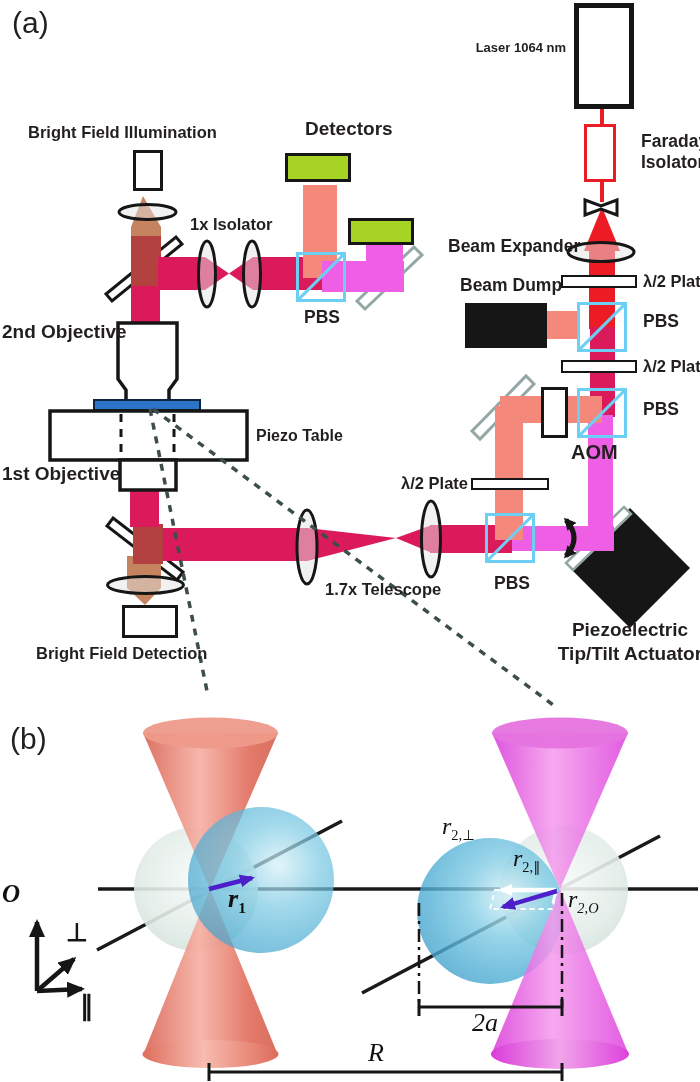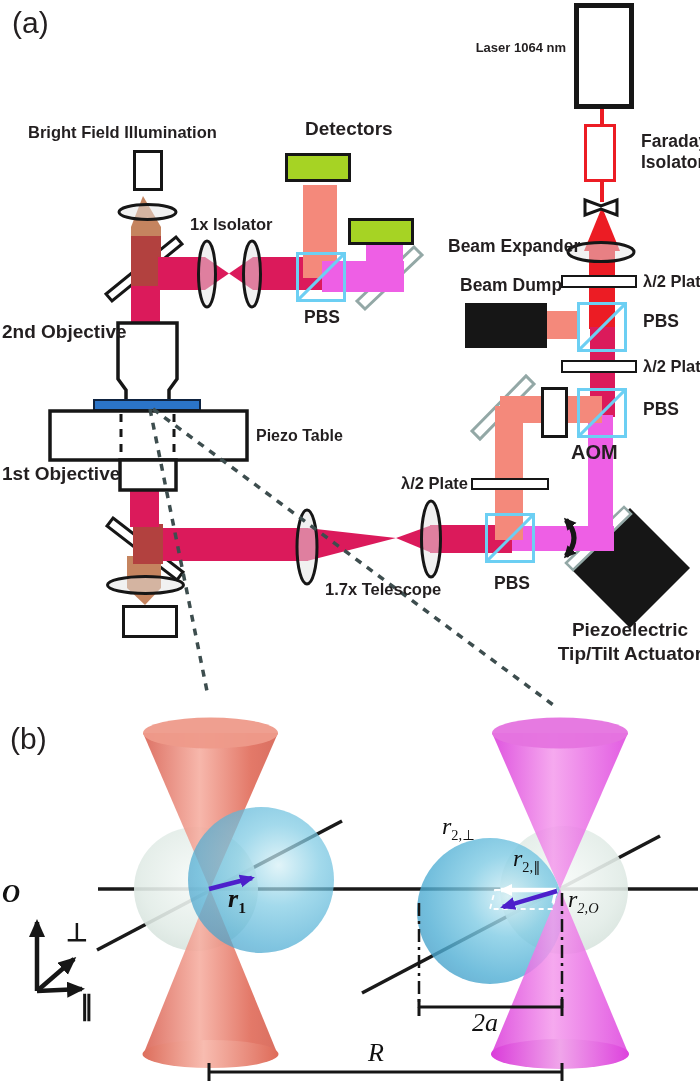--- a/index.html
+++ b/index.html
@@ -212,20 +212,21 @@
   <div class="lbl right" style="left:396px;top:474px;width:72px;font-size:16.5px;">λ/2 Plate</div>
   <div class="lbl" style="left:494px;top:574px;font-size:17.5px;">PBS</div>
   <div class="lbl" style="left:2px;top:322px;font-size:19px;">2nd Objective</div>
   <div class="lbl" style="left:256px;top:427px;font-size:16px;">Piezo Table</div>
   <div class="lbl" style="left:2px;top:464px;font-size:19px;">1st Objective</div>
   <div class="lbl" style="left:325px;top:580px;font-size:16.5px;">1.7x Telescope</div>
   <div class="lbl center" style="left:540px;top:618px;width:180px;font-size:19px;line-height:24px;">
     <span>Piezoelectric</span><br>
     <span>Tip/Tilt Actuator</span>
   </div>
+  <div class="lbl" style="left:36px;top:644px;font-size:16.5px;">Bright Field Detection</div>
 
   <div class="lbl" style="left:10px;top:722px;font-size:30px;font-weight:400;">(b)</div>
   <div class="blabel ser ital" style="left:2px;top:880px;font-size:25px;font-weight:600;">O</div>
   <div class="blabel" style="left:66px;top:918px;font-size:25px;font-weight:600;color:#161616;">⊥</div>
   <div class="blabel" style="left:80px;top:990px;font-size:27px;font-weight:600;color:#161616;">∥</div>
   <div class="blabel ser" style="left:228px;top:884px;font-size:26px;font-weight:bold;">
     <span class="ital">r</span><sub>1</sub>
   </div>
   <div class="blabel ser" style="left:513px;top:845px;font-size:24px;">
     <span class="ital">r</span><sub>2,∥</sub>

